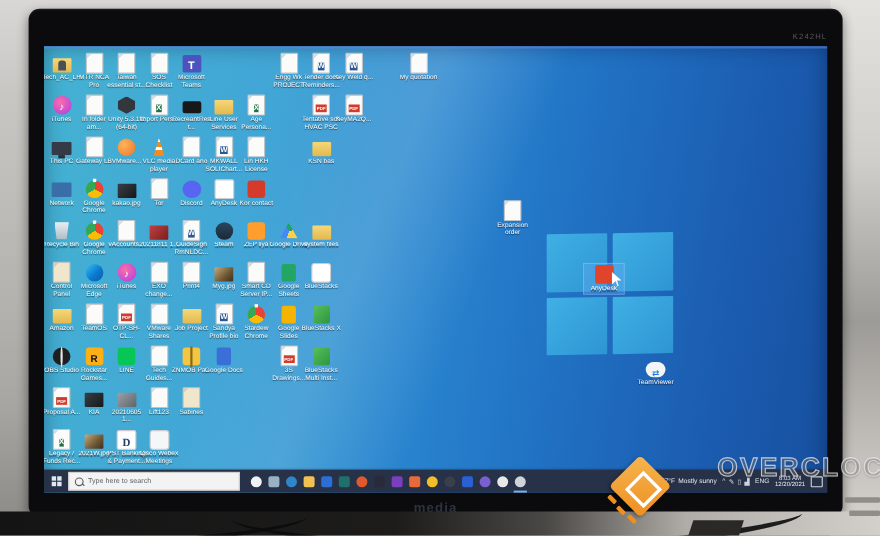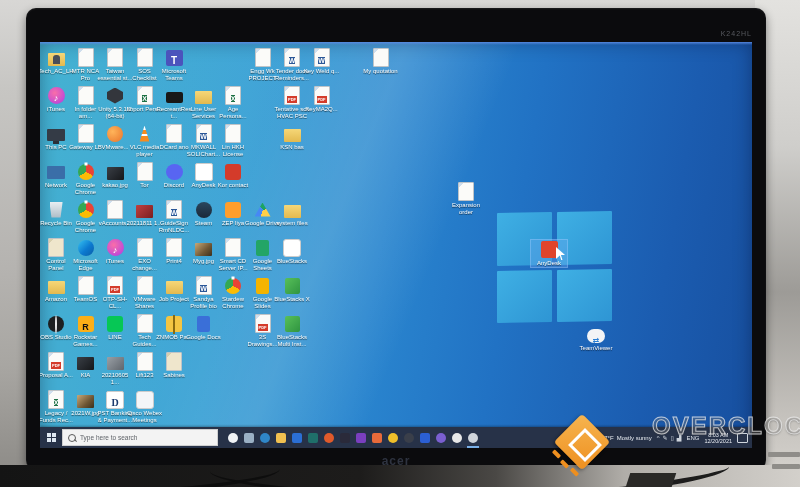--- a/index.html
+++ b/index.html
@@ -710,21 +710,21 @@
           <span class="tray">ENG</span>
           <div class="clock">
             <div>8:03 AM</div>
             <div>12/20/2021</div>
           </div>
           <div class="action"></div>
         </div>
       </div>
     </div>
 
-    <span class="bezel-brand">acer</span>
+    <span class="bezel-brand">media</span>
   </div>
 
   <div class="desk"></div>
   <div class="cable c1"></div>
   <div class="cable c2"></div>
   <div class="cable c3"></div>
   <div class="stand"></div>
 
   <div class="wm-logo">
     <div class="wm-diamond"></div>

